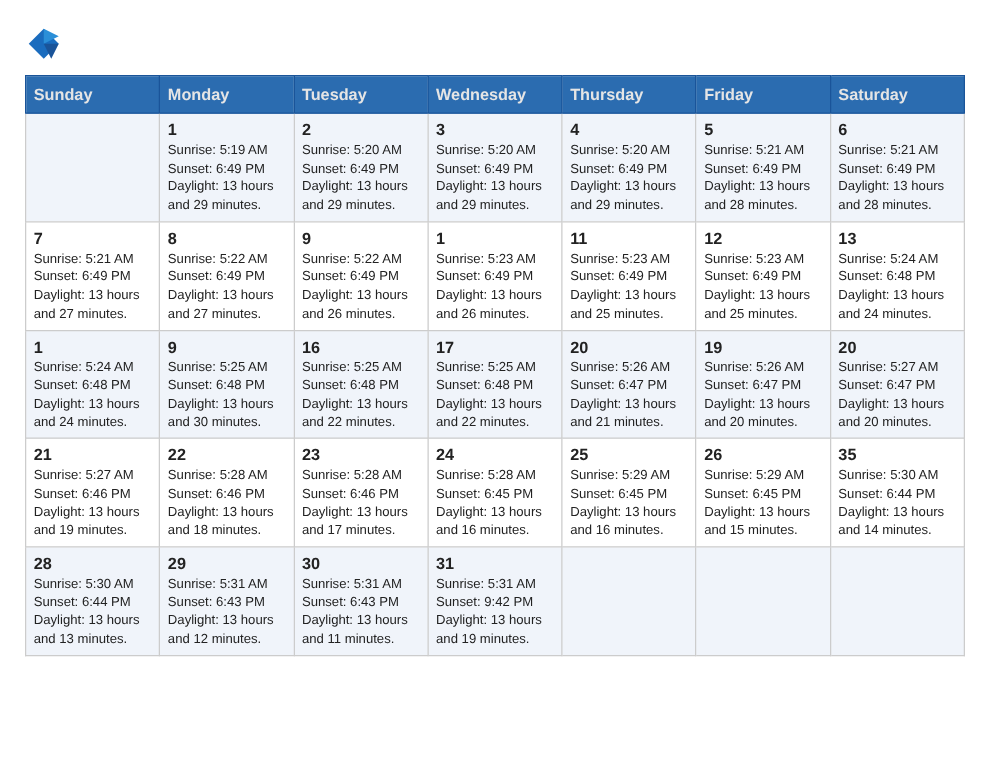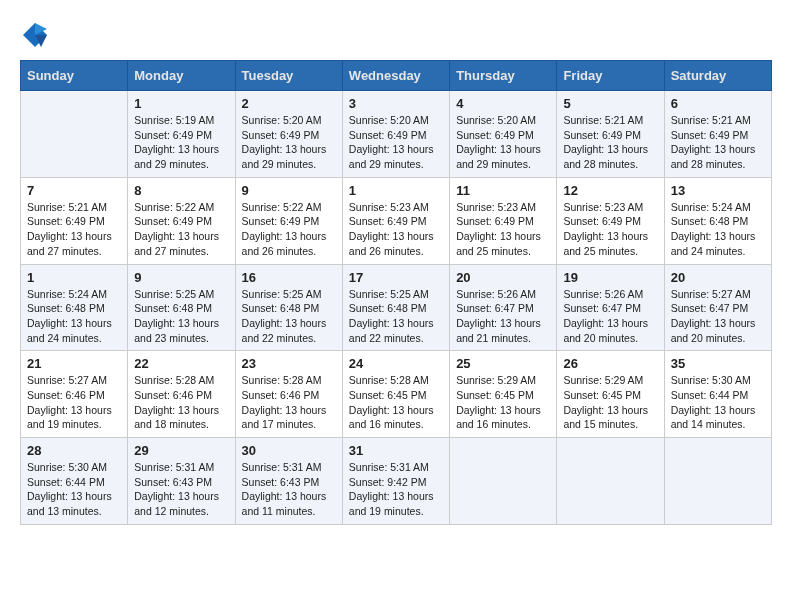--- a/index.html
+++ b/index.html
@@ -229,21 +229,21 @@
           <div class="cell-text">Sunrise: 5:24 AM</div>
           <div class="cell-text">Sunset: 6:48 PM</div>
           <div class="cell-text">Daylight: 13 hours</div>
           <div class="cell-text">and 24 minutes.</div>
         </td>
         <td>
           <span class="day-num">9</span>
           <div class="cell-text">Sunrise: 5:25 AM</div>
           <div class="cell-text">Sunset: 6:48 PM</div>
           <div class="cell-text">Daylight: 13 hours</div>
-          <div class="cell-text">and 23 minutes.</div>
+          <div class="cell-text">and 30 minutes.</div>
         </td>
         <td>
           <span class="day-num">16</span>
           <div class="cell-text">Sunrise: 5:25 AM</div>
           <div class="cell-text">Sunset: 6:48 PM</div>
           <div class="cell-text">Daylight: 13 hours</div>
           <div class="cell-text">and 22 minutes.</div>
         </td>
         <td>
           <span class="day-num">17</span>

